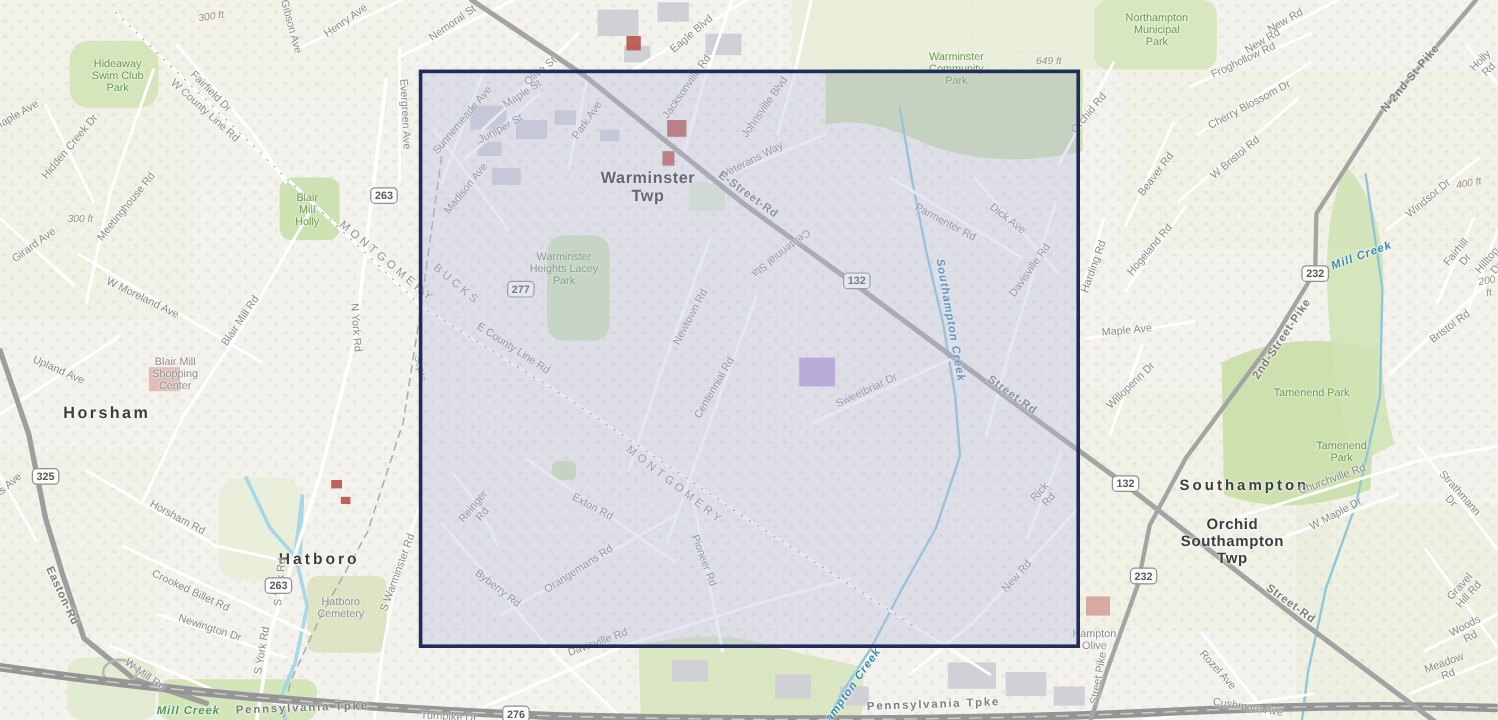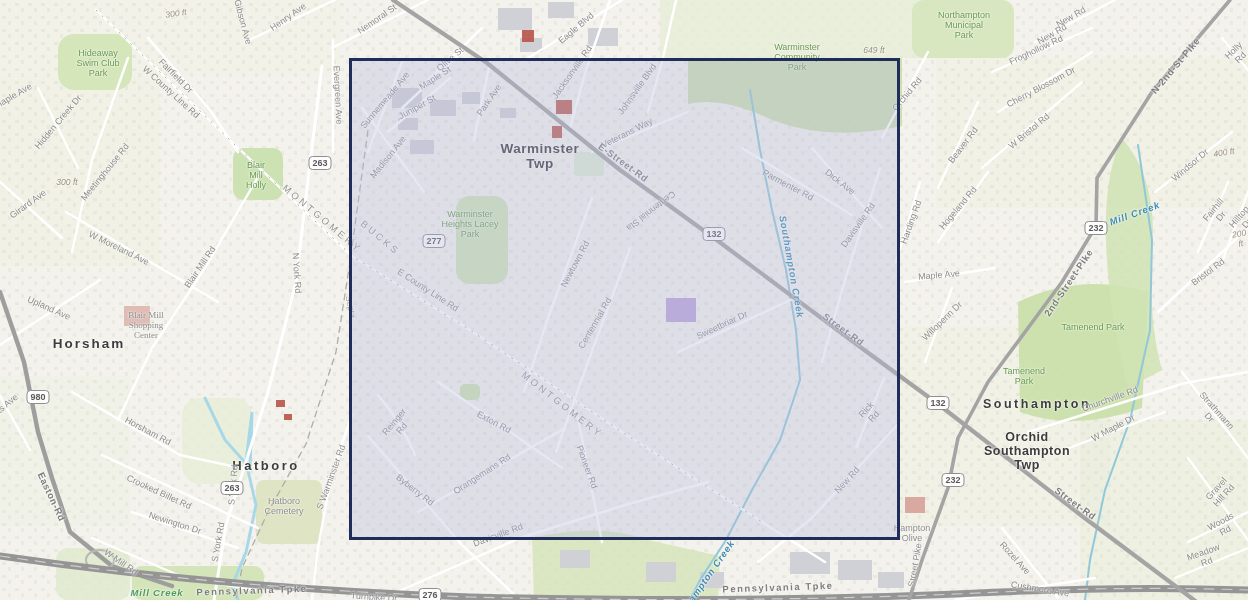--- a/index.html
+++ b/index.html
@@ -244,23 +244,23 @@
       <span class="lbl park" style="left: 797px; top: 57px; transform: translate(-50%, -50%) rotate(0deg);">Warminster
 Community
 Park</span>
       <span class="lbl park" style="left: 964px; top: 25px; transform: translate(-50%, -50%) rotate(0deg);">Northampton
 Municipal
 Park</span>
       <span class="lbl park" style="left: 470px; top: 224px; transform: translate(-50%, -50%) rotate(0deg);">Warminster
 Heights Lacey
 Park</span>
       <span class="lbl park" style="left: 1093px; top: 327px; transform: translate(-50%, -50%) rotate(0deg);">Tamenend Park</span>
-      <span class="lbl park" style="left: 1024px; top: 376px; transform: translate(-50%, -50%) rotate(0deg);">Tamenend
-Park</span>
-      <span class="lbl poi" style="left: 146px; top: 325px; transform: translate(-50%, -50%) rotate(0deg); font-family: Liberation Serif, serif;">Blair Mill
+      <span class="lbl park" style="left: 1118px; top: 376px; transform: translate(-50%, -50%) rotate(0deg);">Tamenend
+Park</span>
+      <span class="lbl poi" style="left: 146px; top: 311px; transform: translate(-50%, -50%) rotate(0deg);">Blair Mill
 Shopping
 Center</span>
       <span class="lbl poi" style="left: 284px; top: 506px; transform: translate(-50%, -50%) rotate(0deg);">Hatboro
 Cemetery</span>
       <span class="lbl poi" style="left: 912px; top: 533px; transform: translate(-50%, -50%) rotate(0deg);">Hampton
 Olive</span>
       <span class="lbl poi" style="left: 651px; top: 211px; transform: translate(-50%, -50%) rotate(142deg);">Centennial Sta</span>
       <span class="lbl water" style="left: 791px; top: 267px; transform: translate(-50%, -50%) rotate(80deg);">Southampton Creek</span>
       <span class="lbl water" style="left: 703px; top: 584px; transform: translate(-50%, -50%) rotate(-55deg);">Southampton Creek</span>
       <span class="lbl water" style="left: 1135px; top: 214px; transform: translate(-50%, -50%) rotate(-20deg);">Mill Creek</span>
@@ -271,18 +271,18 @@
       <span class="lbl elev" style="left: 1224px; top: 153px; transform: translate(-50%, -50%) rotate(-10deg);">400 ft</span>
       <span class="lbl elev" style="left: 1240px; top: 239px; transform: translate(-50%, -50%) rotate(-10deg);">200 ft</span>
       <span class="lbl transit" style="left: 350px; top: 307px; transform: translate(-50%, -50%) rotate(78deg);">Septa</span>
       <div class="shield" style="left: 320px; top: 163px;">263</div>
       <div class="shield" style="left: 232px; top: 488px;">263</div>
       <div class="shield" style="left: 434px; top: 241px;">277</div>
       <div class="shield" style="left: 714px; top: 234px;">132</div>
       <div class="shield" style="left: 938px; top: 403px;">132</div>
       <div class="shield" style="left: 1096px; top: 228px;">232</div>
       <div class="shield" style="left: 953px; top: 480px;">232</div>
-      <div class="shield" style="left: 38px; top: 397px;">980</div>
+      <div class="shield" style="left: 38px; top: 397px;">325</div>
       <div class="shield" style="left: 430px; top: 595px;">276</div>
     </div>
 
   <div id="selection" style="left: 349px; top: 58px; width: 551px; height: 482px; border: 3px solid rgb(32, 45, 90); background: rgba(178, 184, 221, 0.34);"></div>
 </div>
 
 </body></html>

